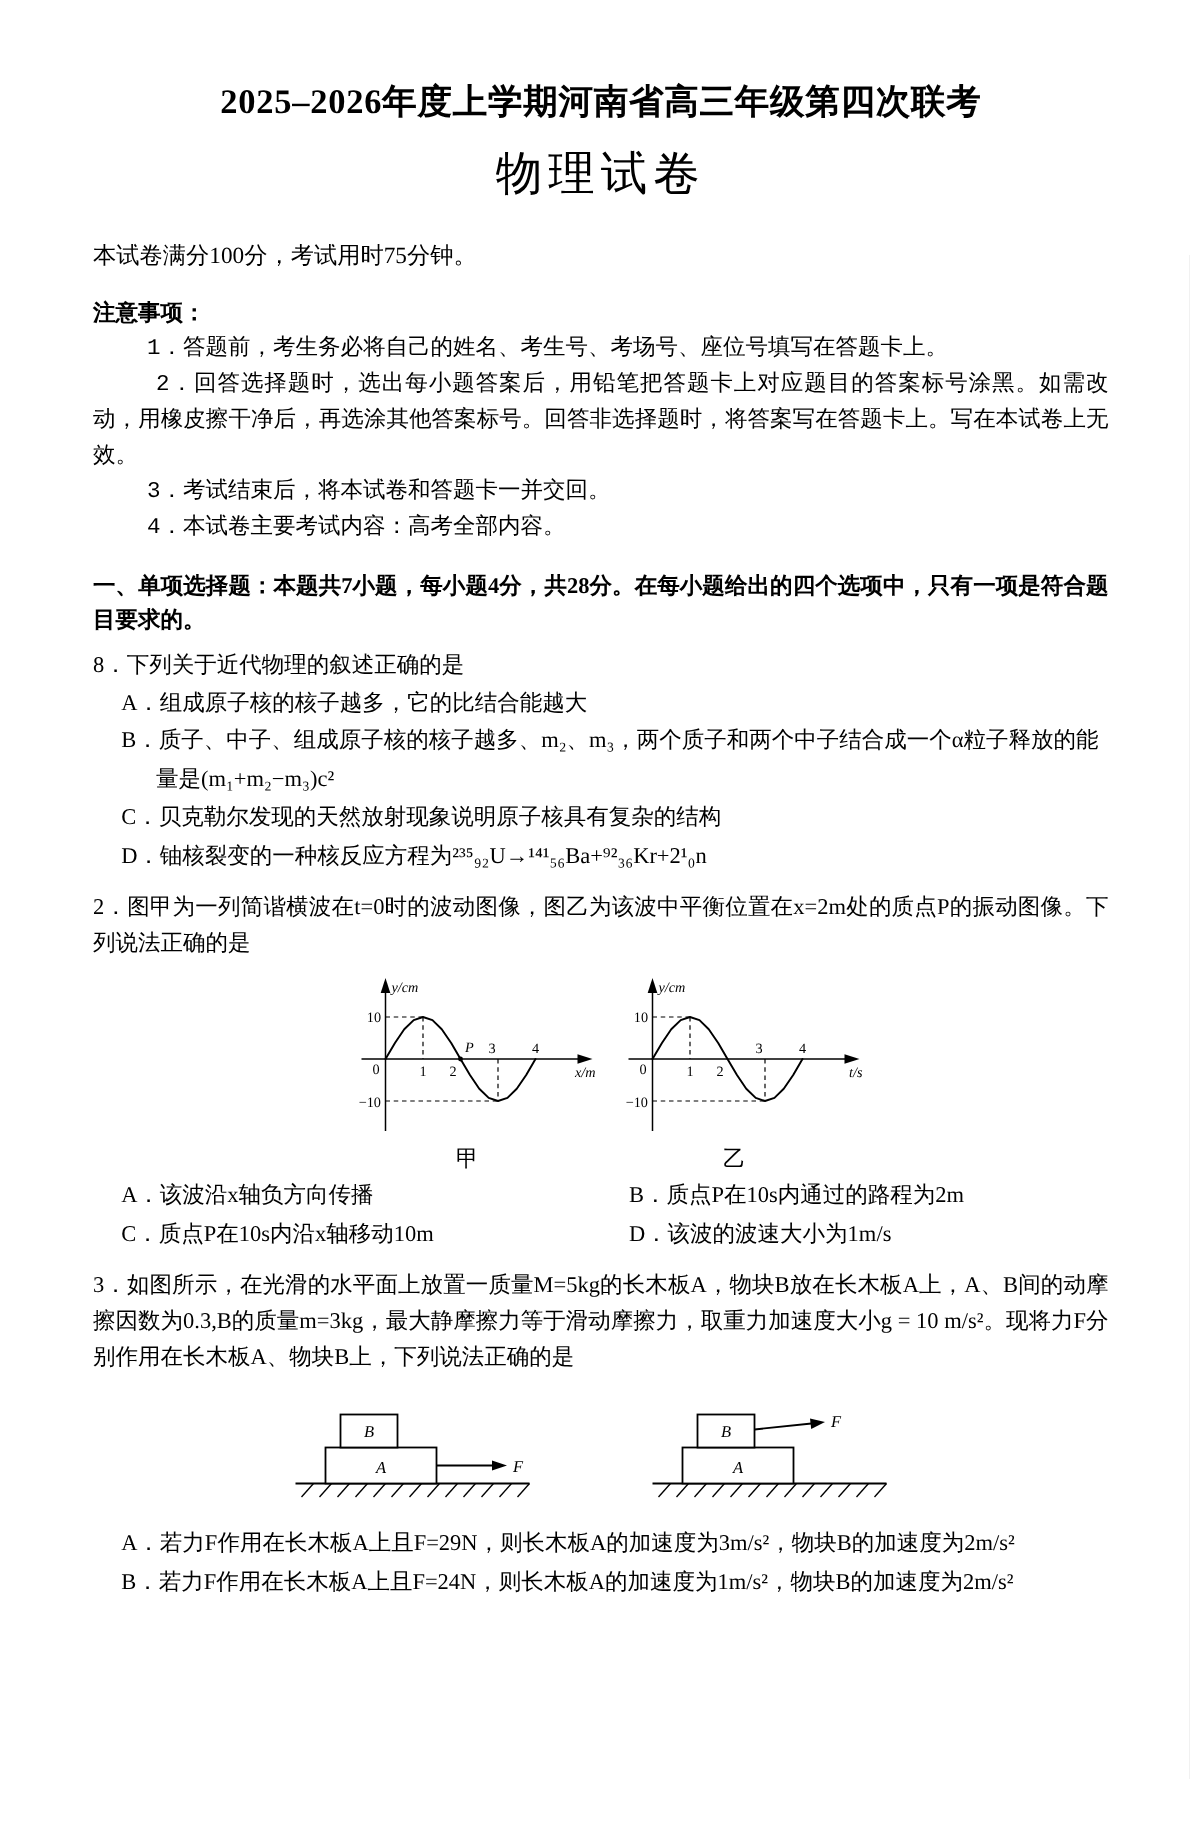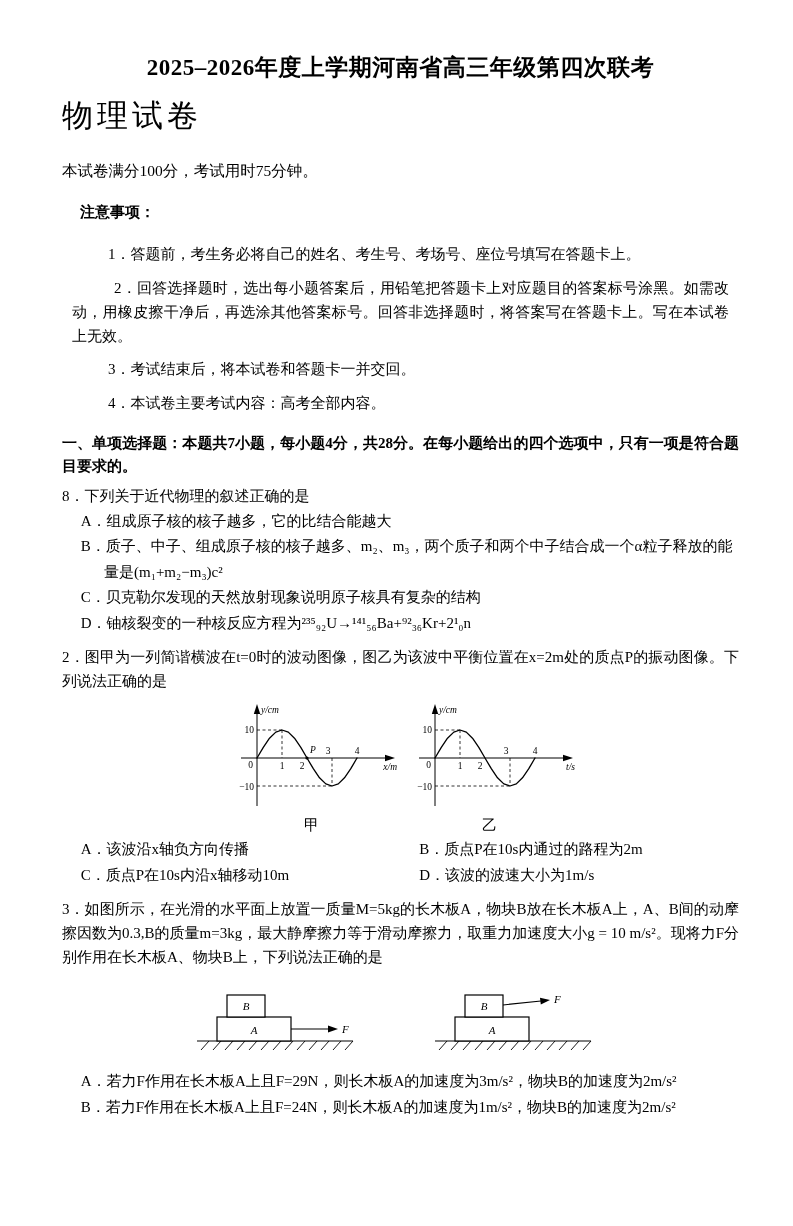--- a/index.html
+++ b/index.html
@@ -3,24 +3,24 @@
 <meta charset="utf-8">
 <style>
   html,body { margin:0; padding:0; background:#e8e8e8; }
   .page {
     width:793px; height:1226px; margin:0 auto; background:#ffffff; color:#000;
     font-family:"Liberation Serif","DejaVu Serif",serif;
     box-sizing:border-box; padding:50px 54px 23px 62px;
     font-size:15px; line-height:1.58; overflow:hidden;
   }
   .title { font-size:23px; font-weight:bold; text-align:center; margin:0; letter-spacing:0.5px; }
-  .subject { font-size:31px; margin:6px 0 18px; letter-spacing:4px; }
+  .subject { font-size:31px; text-align:center; margin:6px 0 18px; letter-spacing:4px; }
   .info { text-align:left; font-size:15.5px; margin:0 0 14px; }
-  .notices-heading { font-weight:bold; margin:18px;font-family:Liberation Mono, monospace; }
-  .notice { margin:10px; }
+  .notices-heading { font-weight:bold; margin:0; }
+  .notice { margin:0;font-family:Liberation Mono, monospace; }
   .n1 { text-indent:2.4em; }
   .n2 { text-indent:2.8em; text-align:justify; }
   .section-heading { font-weight:bold; margin:16px 0 6px; text-align:justify; }
   .question { margin:0 0 10px; }
   .stem { margin:0; text-align:justify; }
   .options { margin:0; }
   .option { margin:0; padding-left:2.8em; text-indent:-1.55em; line-height:1.7; }
   .grid2 { display:grid; grid-template-columns:1fr 1fr; column-gap:0; }
   .graphs-row { display:flex; justify-content:center; margin:6px 0 0; }
   .diagrams-row { display:flex; justify-content:center; gap:56px; margin:10px 0 10px; }

